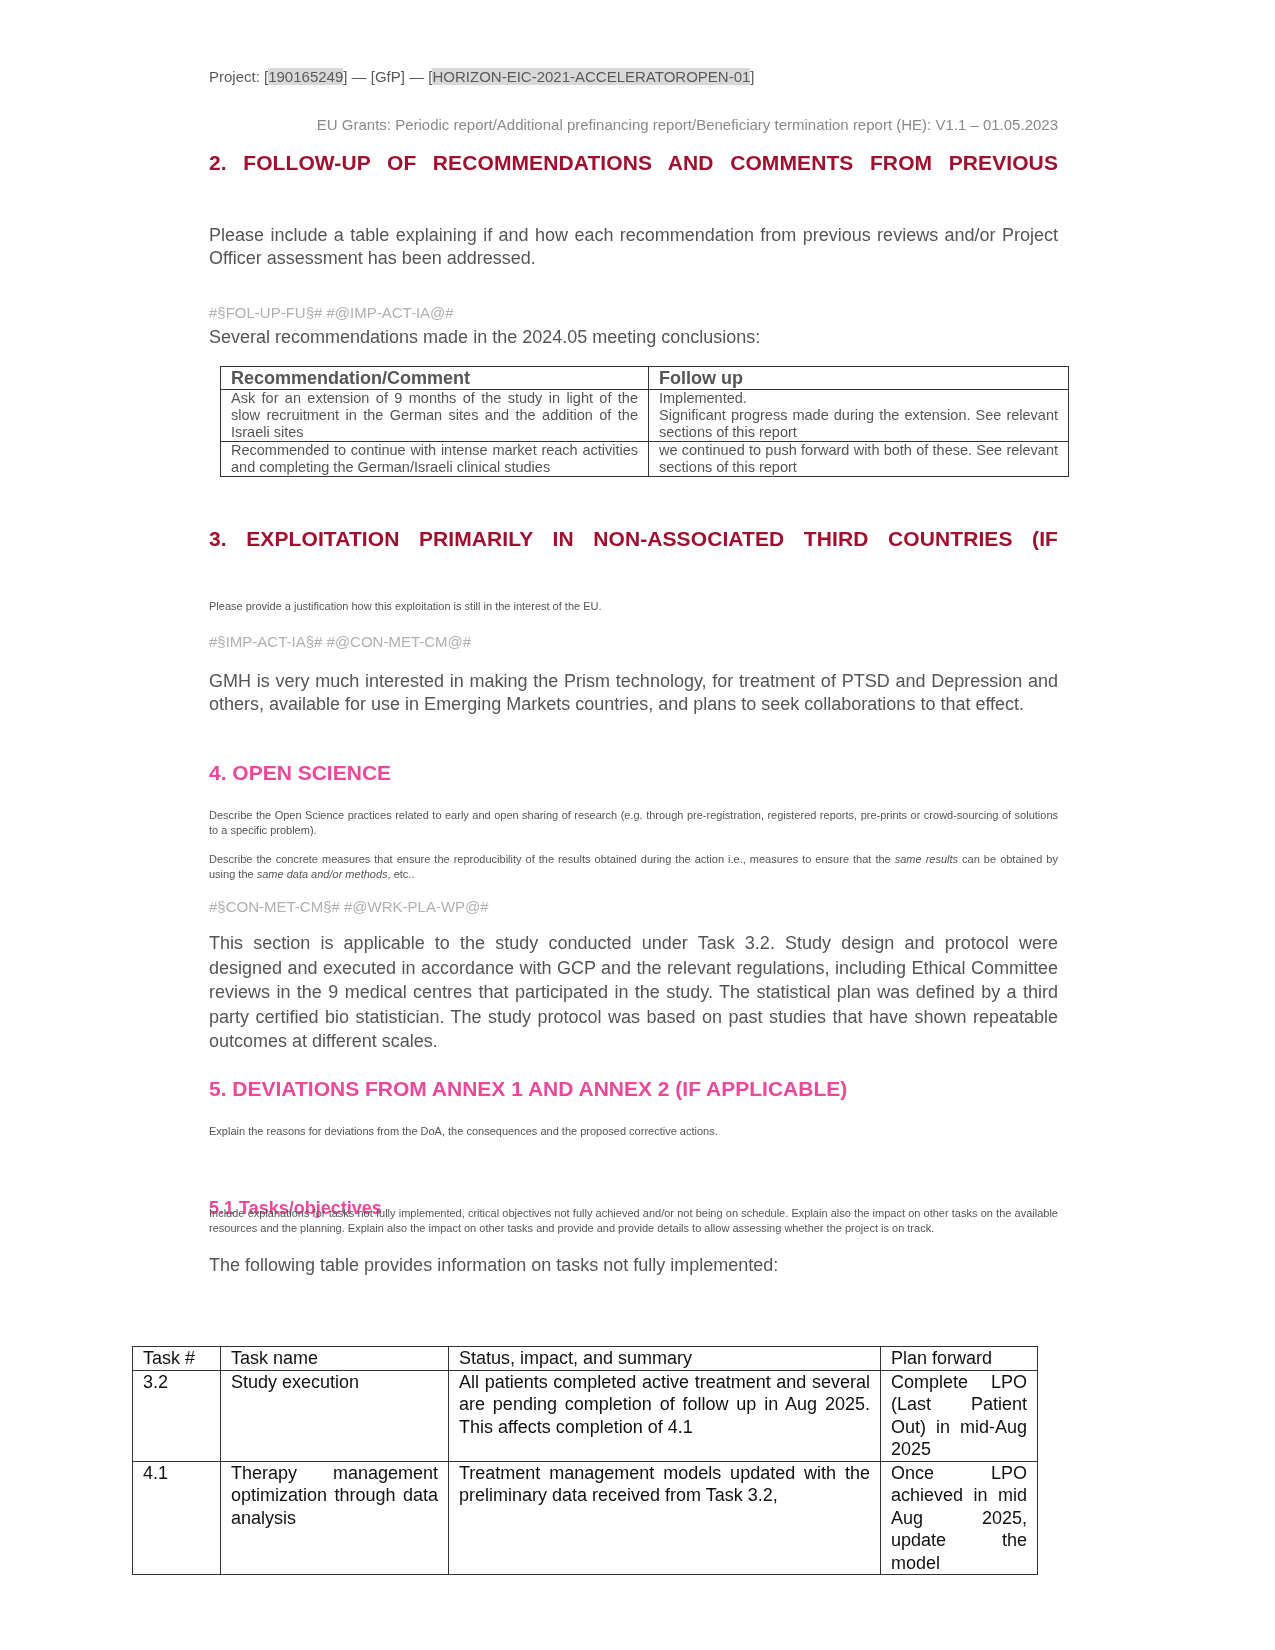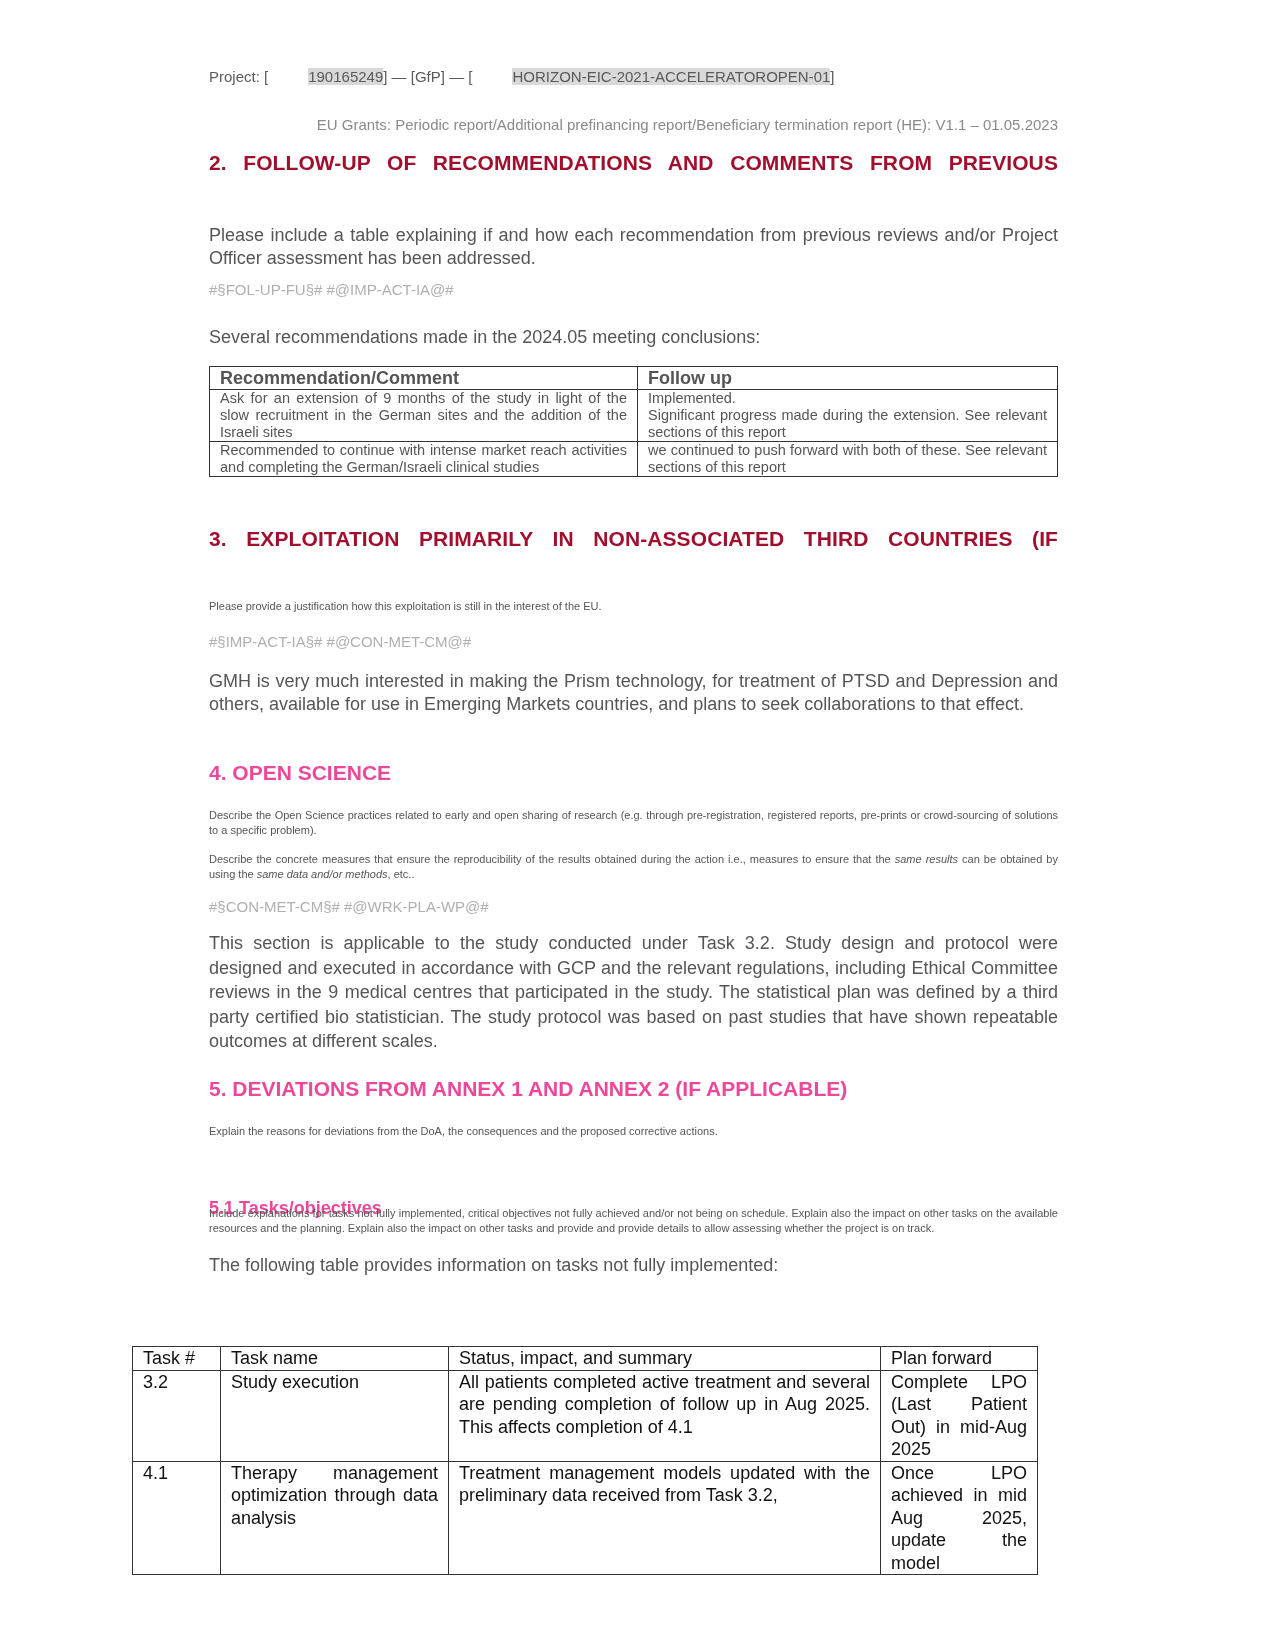--- a/index.html
+++ b/index.html
@@ -1,31 +1,31 @@
 <!DOCTYPE html>
 <html><head>
   <meta charset="utf-8">
   <style>
     html, body { margin: 0; padding: 0; background: #ffffff; }
     body { width: 1275px; height: 1650px; position: relative; overflow: hidden;
            font-family: "Liberation Sans", sans-serif; color: #555555; }
     .page { position: absolute; left: 0; top: 0; width: 1275px; height: 1650px; }
     .abs { position: absolute; }
     .hdr1 { left: 209px; top: 68px; font-size: 15px; color: #5a5a5a; white-space: nowrap; }
-    .hl { background: #d9d9d9; margin-left: 40px; }
+    .hl { background: #d9d9d9; }
     .hdr2 { right: 217px; top: 116px; font-size: 15px; color: #8a8a8a; white-space: nowrap; text-align: right; }
     .h1 { left: 209px; width: 849px; font-size: 21px; font-weight: bold; color: #a0102e;
           text-align: justify; line-height: 25px; letter-spacing: 0.1px; }
     .h2 { left: 209px; font-size: 18px; font-weight: bold; color: #ec4899; }
     .body { left: 209px; width: 849px; font-size: 18px; line-height: 22.5px; color: #555555; text-align: justify; }
     .body.wide { line-height: 24.5px; }
     .small { left: 209px; width: 849px; font-size: 11px; line-height: 14.5px; color: #555555; text-align: justify; }
     .tag { left: 209px; font-size: 15px; color: #b0b0b0; }
     table { border-collapse: collapse; }
-    .t1 { position: absolute; left: 209px; top: 366px; width: 849px; font-size: 14.5px; color: #555555; }
+    .t1 { position: absolute; left: 220px; top: 366px; width: 849px; font-size: 14.5px; color: #555555; }
     .t1 td, .t1 th { border: 1.3px solid #333333; padding: 0 10px; vertical-align: top; line-height: 17px; text-align: justify; }
     .t1 th { font-size: 18px; font-weight: bold; text-align: left; line-height: 22px; color: #555555; }
     .t1 .c1 { width: 407px; }
     .t2 { position: absolute; left: 132px; top: 1346px; width: 906px; font-size: 18px; color: #111111; }
     .t2 td { border: 1.3px solid #333333; padding: 0 10px; vertical-align: top; line-height: 22.5px; text-align: justify; }
     .t2 .k1 { width: 67px; } .t2 .k2 { width: 207px; } .t2 .k3 { width: 411px; }
     .t2 .head td { text-align: left; }
     .t2 .r1 td { height: 67px; }
     .t2 .r2 td { height: 67px; }
     i { font-style: italic; }
@@ -35,21 +35,21 @@
 
 <div class="page">
 
   <div class="abs hdr1"><span>Project: [</span><span class="hl">190165249</span><span>] — [GfP] — [</span><span class="hl">HORIZON-EIC-2021-ACCELERATOROPEN-01</span><span>]</span></div>
   <div class="abs hdr2">EU Grants: Periodic report/Additional prefinancing report/Beneficiary termination report (HE): V1.1 – 01.05.2023</div>
 
   <div class="abs h1" style="top:150px;">
     <div style="text-align:justify; text-align-last:justify;">2. FOLLOW-UP OF RECOMMENDATIONS AND COMMENTS FROM PREVIOUS</div>
   </div>
   <div class="abs body" style="top:224px;">Please include a table explaining if and how each recommendation from previous reviews and/or Project Officer assessment has been addressed.</div>
-  <div class="abs tag" style="top:281px;text-align:right;">#§FOL-UP-FU§# #@IMP-ACT-IA@#</div>
+  <div class="abs tag" style="top:304px;text-align:right;">#§FOL-UP-FU§# #@IMP-ACT-IA@#</div>
   <div class="abs body" style="top:326px;">Several recommendations made in the 2024.05 meeting conclusions:</div>
 
   <table class="t1">
     <tbody>
         <tr>
       <th class="c1">Recommendation/Comment</th>
       <th>Follow up</th>
     </tr>
     <tr>
       <td class="c1">Ask for an extension of 9 months of the study in light of the slow recruitment in the German sites and the addition of the Israeli sites</td>

